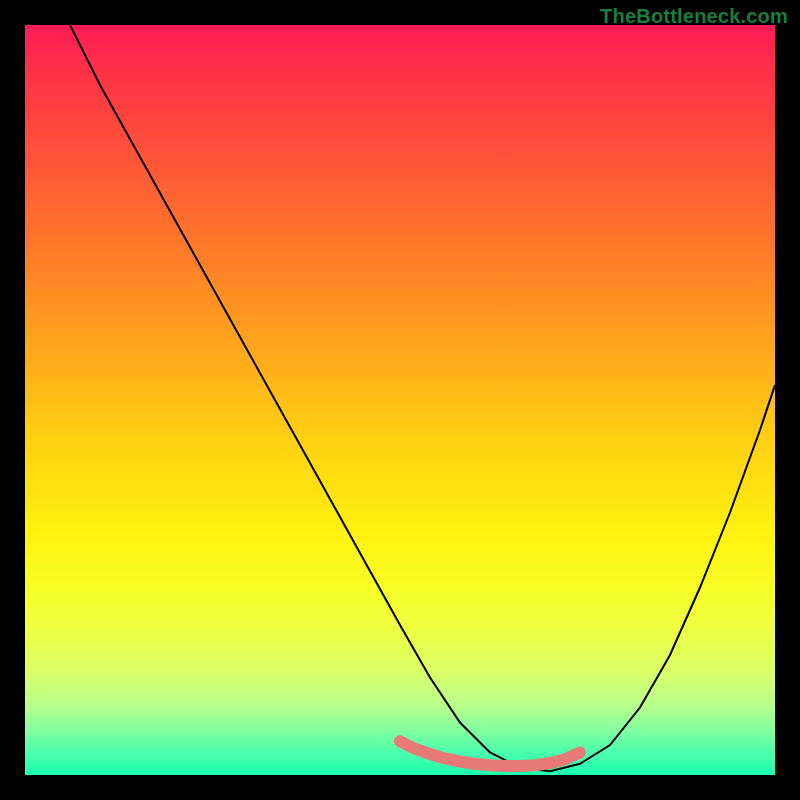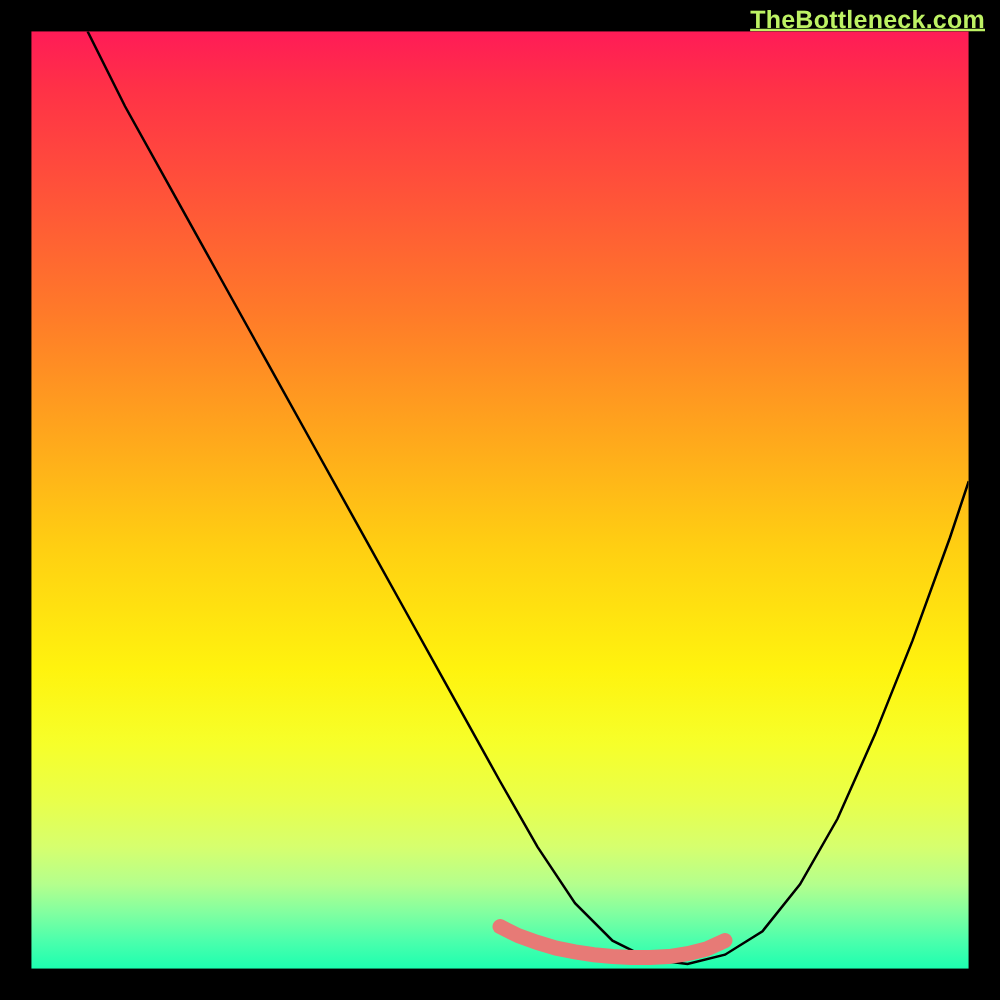--- a/index.html
+++ b/index.html
@@ -41,23 +41,22 @@
   }
   .curve-layer {
     position: absolute;
     inset: 0;
   }
   .watermark {
     position: absolute;
     top: 4px;
     right: 12px;
     font: 600 20px/1.2 Arial, Helvetica, sans-serif;
-    color: #bef264;
+    color: #15803d;
     letter-spacing: 0.2px;
-    text-decoration: underline;
   }
 </style>
 </head>
 <body>
 
 <div class="stage">
   <div class="watermark">TheBottleneck.com</div>
 
   <div class="plot-area">
     <div class="gradient-bg"></div>

